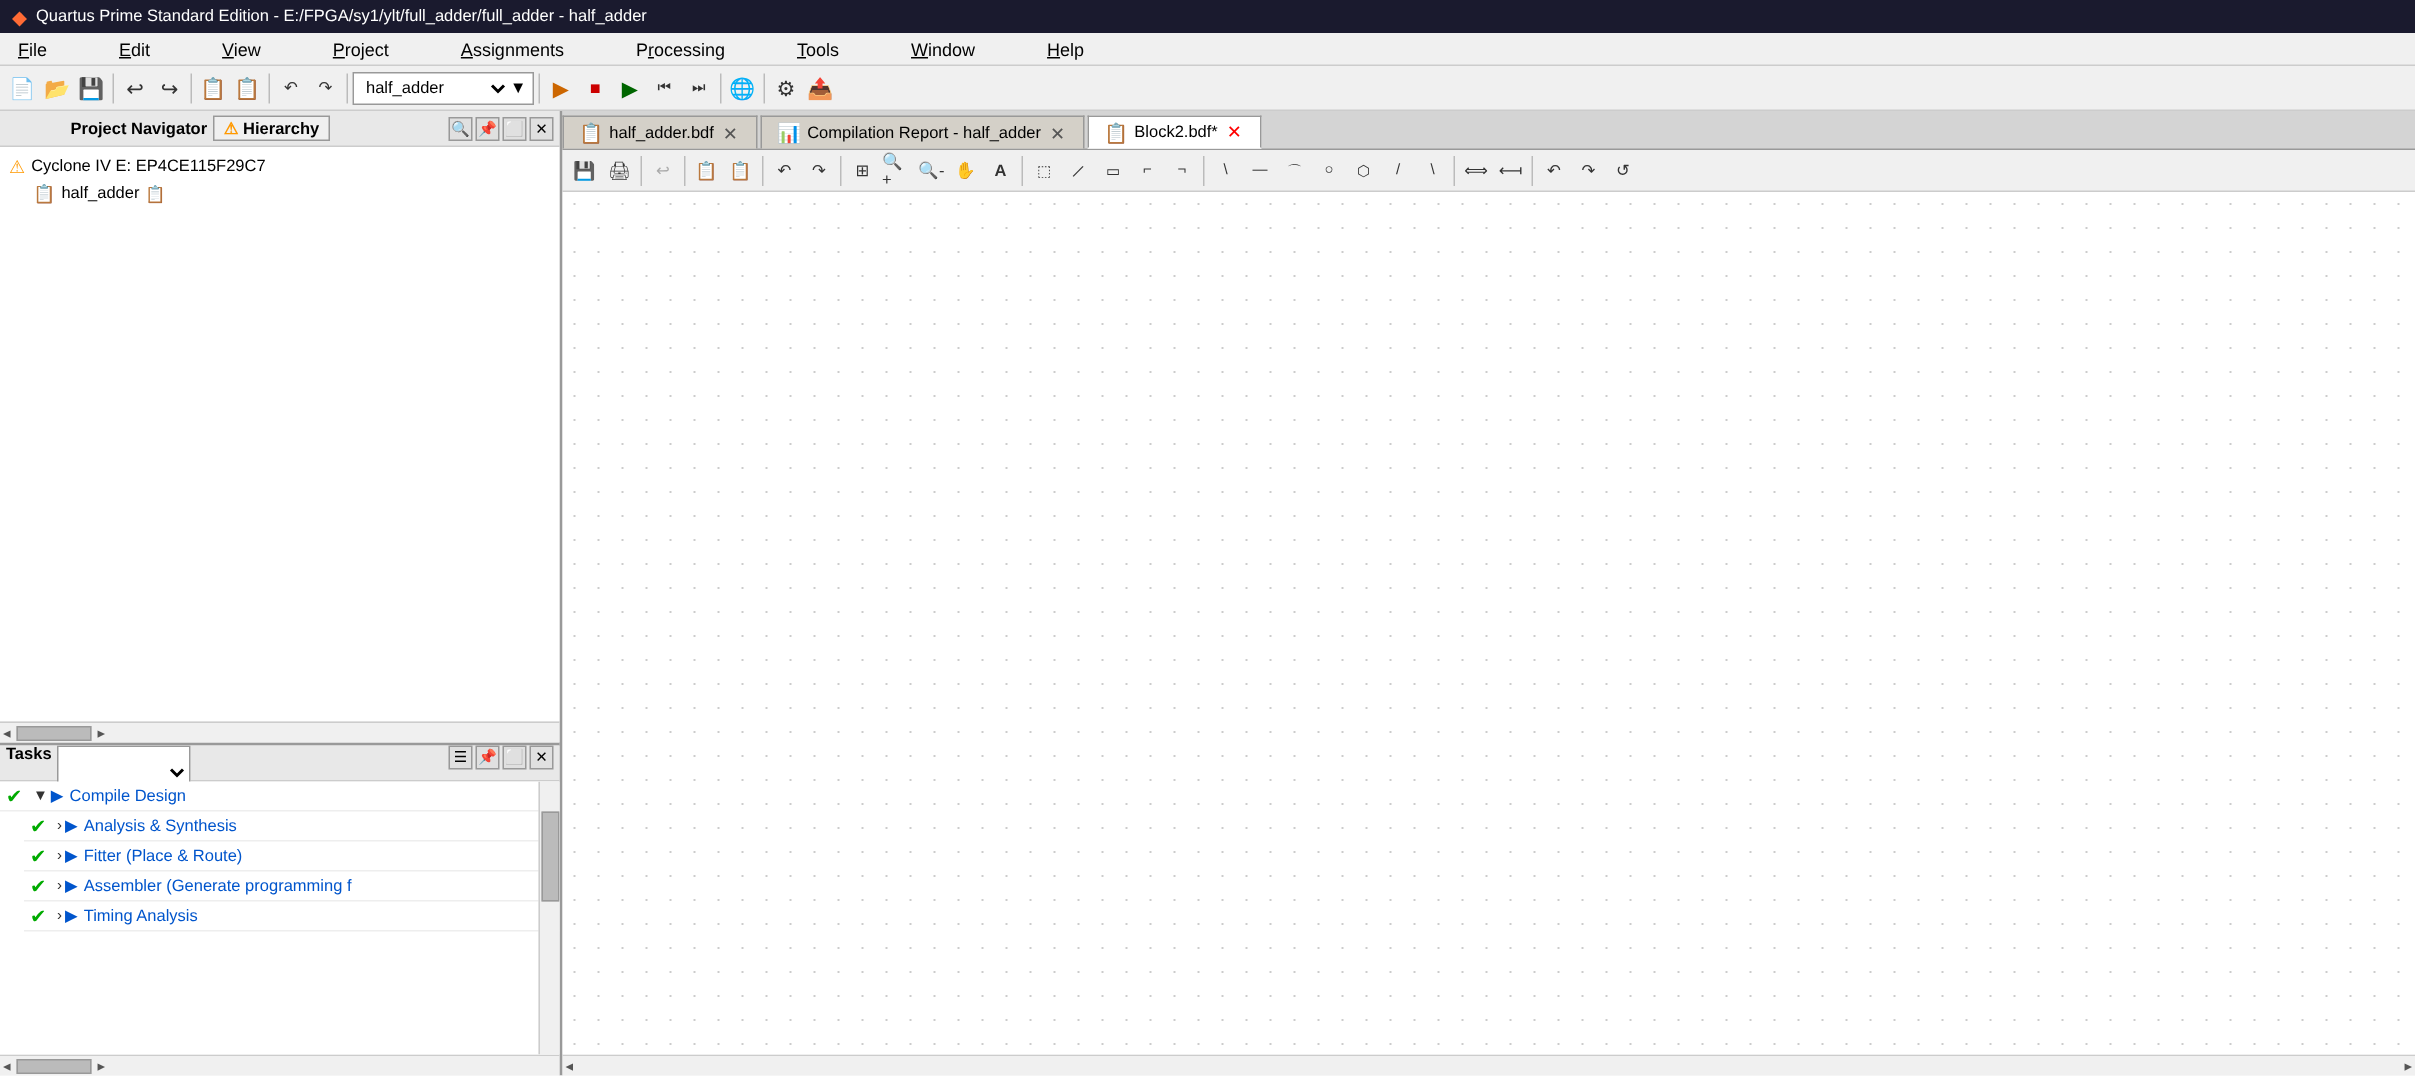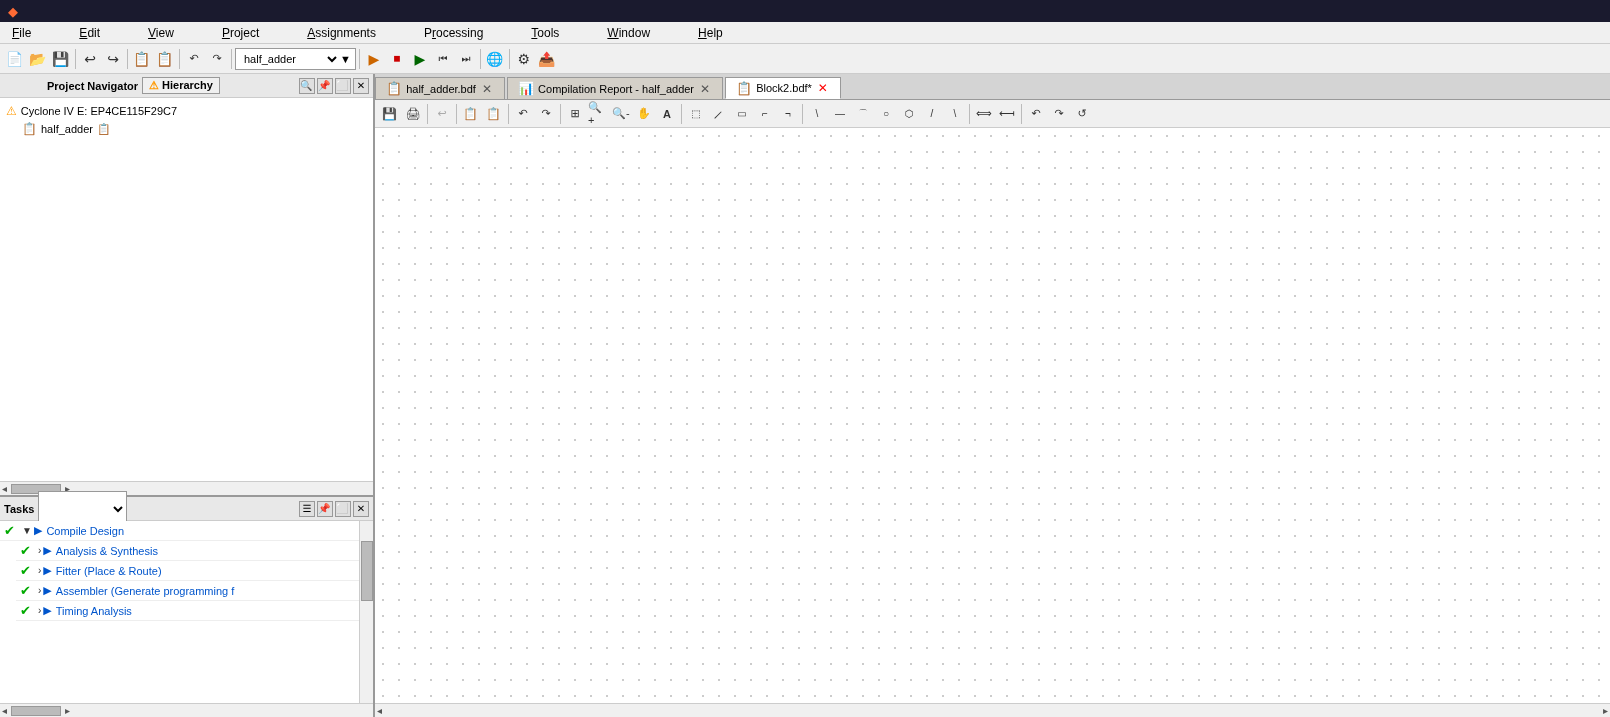--- a/index.html
+++ b/index.html
@@ -155,21 +155,21 @@
     #tasks-panel {
       height: 220px;
       display: flex;
       flex-direction: column;
     }
     .tasks-header {
       background: #e8e8e8;
       border-bottom: 1px solid #ccc;
       height: 24px;
       display: flex;
-      align-items: center;
+      align-items: flex-start;
       padding: 0 4px;
       gap: 4px;
       font-size: 11px;
     }
     .tasks-label { font-size: 11px; }
     .tasks-dropdown {
       border: 1px solid #999;
       background: white;
       padding: 17px 4px;
       height: 18px;
@@ -269,20 +269,21 @@
       background-image: radial-gradient(circle, #ccc 1px, transparent 1px);
       background-size: 16px 16px;
     }
 
   </style>
 </head>
 <body>
 
 <div id="title-bar">
   <span class="app-icon">◆</span>
+  <span>Quartus Prime Standard Edition - E:/FPGA/sy1/ylt/full_adder/full_adder - half_adder</span>
 </div>
 
 <div id="menu-bar">
   <span class="menu-item"><u>F</u>ile</span>
   <span class="menu-item"><u>E</u>dit</span>
   <span class="menu-item"><u>V</u>iew</span>
   <span class="menu-item"><u>P</u>roject</span>
   <span class="menu-item"><u>A</u>ssignments</span>
   <span class="menu-item">P<u>r</u>ocessing</span>
   <span class="menu-item"><u>T</u>ools</span>

